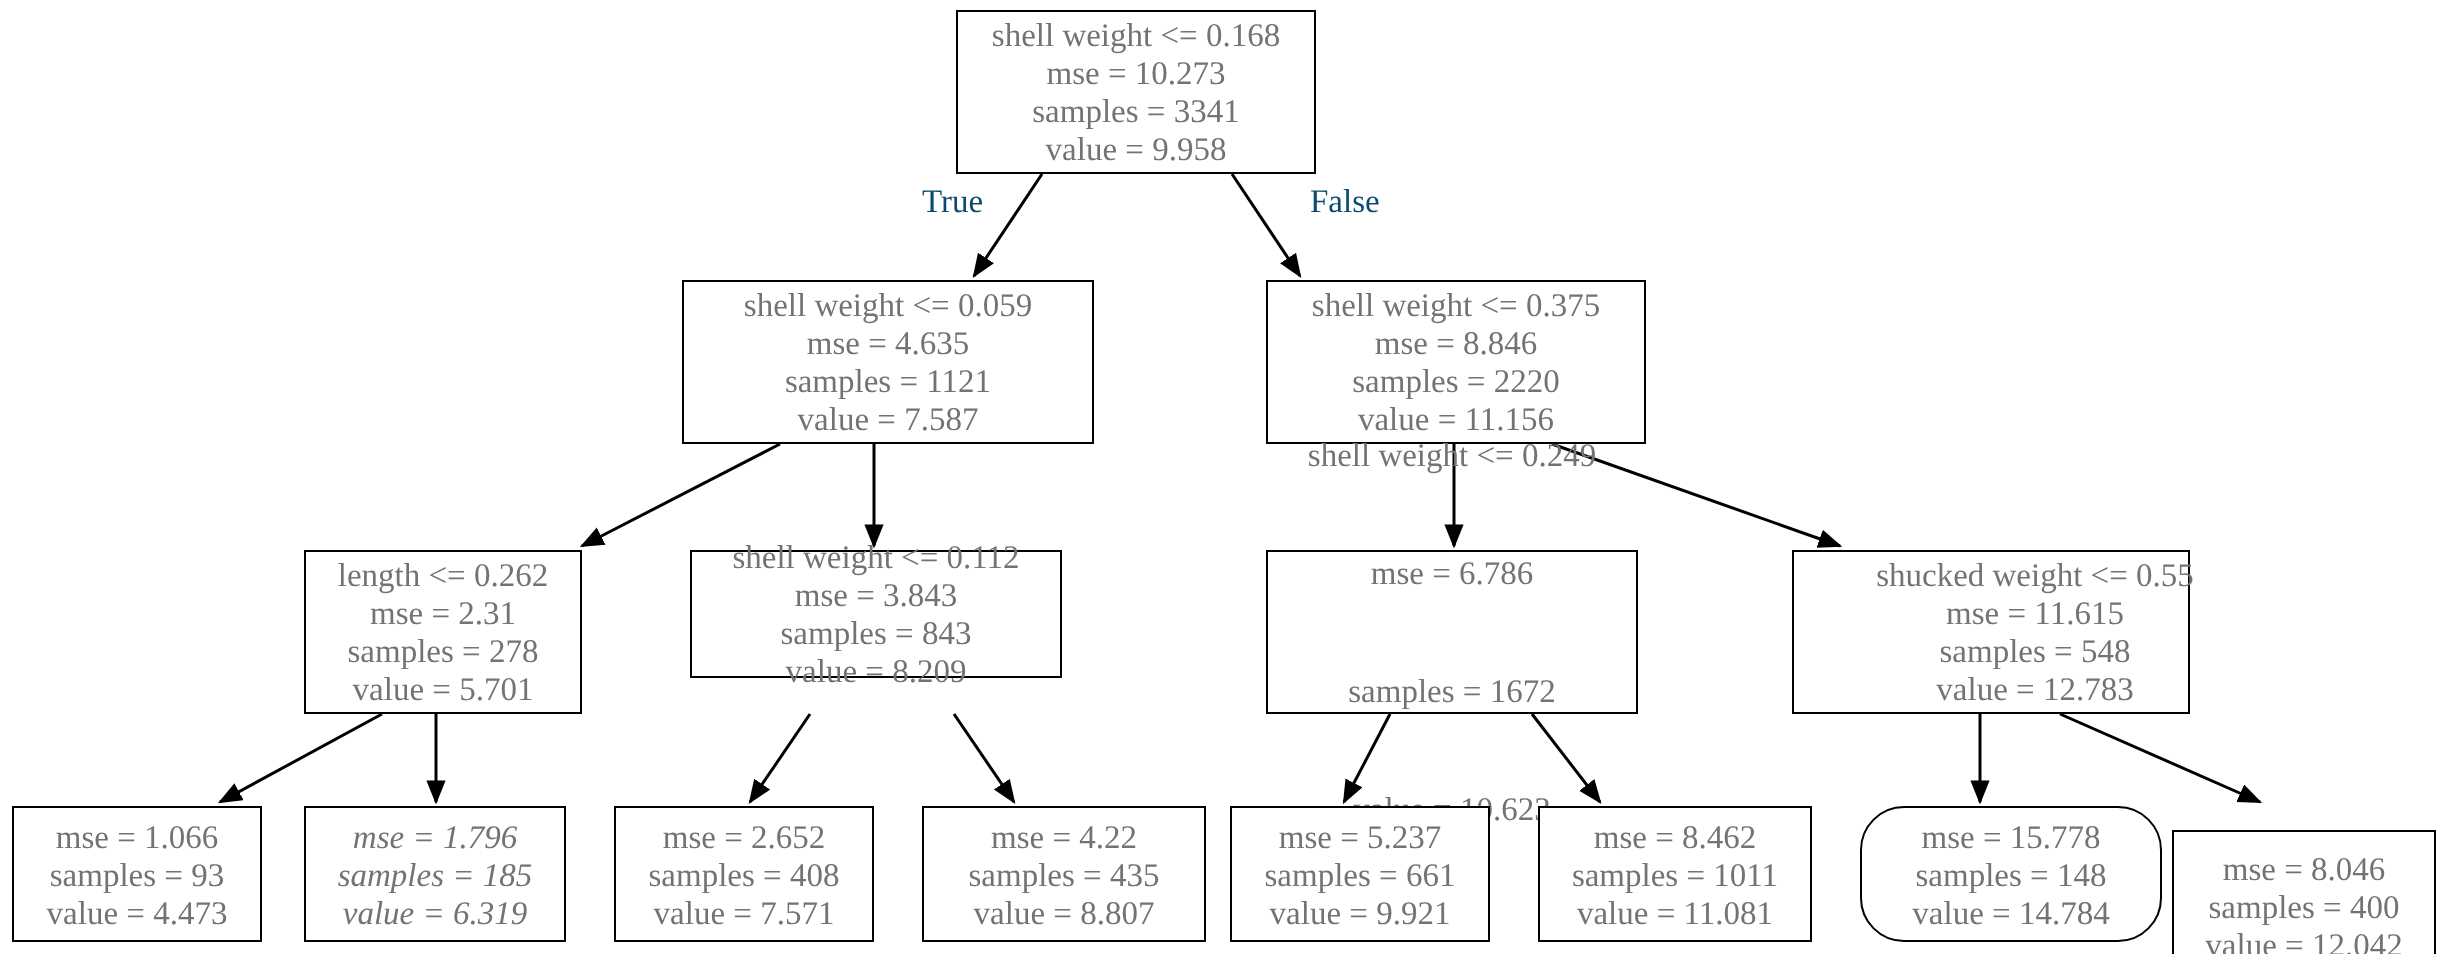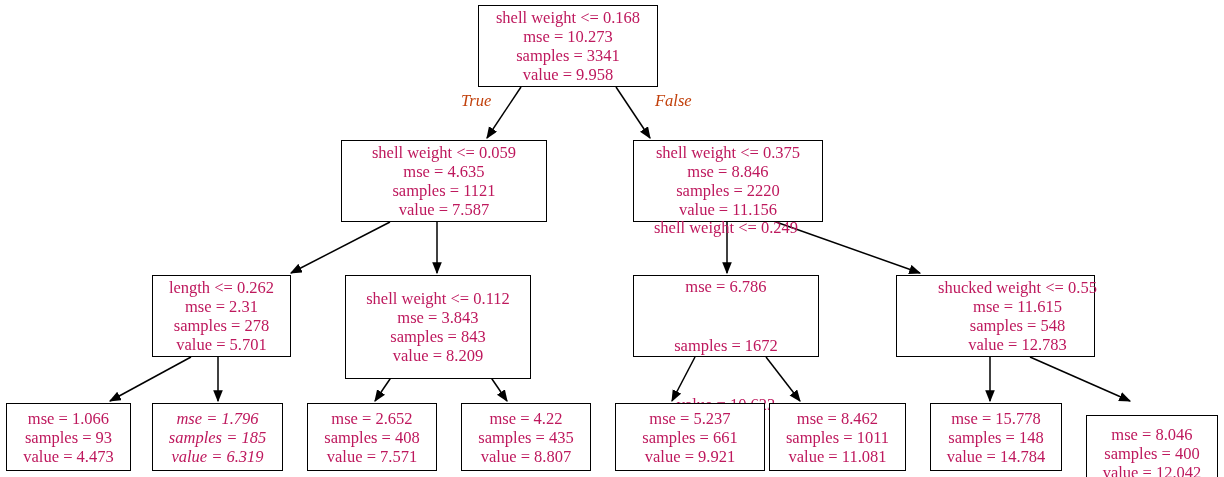--- a/index.html
+++ b/index.html
@@ -31,36 +31,35 @@
   }
   .tree-node {
     position: absolute;
     box-sizing: border-box;
     border: 1.3px solid #000000;
     background: #ffffff;
     display: flex;
     flex-direction: column;
     align-items: center;
     justify-content: center;
-    color: #be185d;
+    color: #737373;
     font-size: 16.5px;
     line-height: 19px;
     white-space: nowrap;
   }
   .node-line {
     display: block;
     text-align: center;
   }
   .edge-label {
     position: absolute;
     font-size: 16.5px;
     line-height: 18px;
-    color: #c2410c;
+    color: #0c4a6e;
     white-space: nowrap;
-    font-style: italic;
   }
 </style>
 </head>
 <body>
 
 <div id="tree-canvas">
   <svg id="edge-layer" viewBox="0 0 1224 477" width="1224" height="477" xmlns="http://www.w3.org/2000/svg">
     <defs>
       <marker id="arrow" markerWidth="9" markerHeight="9" refX="7.2" refY="3.2" orient="auto" markerUnits="strokeWidth">
         <path d="M0,0 L8,3.2 L0,6.4 z" fill="#000000"></path>
@@ -101,21 +100,21 @@
         <span class="node-line">mse = 8.846</span>
         <span class="node-line">samples = 2220</span>
         <span class="node-line">value = 11.156</span>
       </div>
       <div class="tree-node" style="left: 152px; top: 275px; width: 139px; height: 82px;">
         <span class="node-line">length &lt;= 0.262</span>
         <span class="node-line">mse = 2.31</span>
         <span class="node-line">samples = 278</span>
         <span class="node-line">value = 5.701</span>
       </div>
-      <div class="tree-node" style="left: 345px; top: 275px; width: 186px; height: 104px;">
+      <div class="tree-node" style="left: 345px; top: 275px; width: 186px; height: 64px;">
         <span class="node-line">shell weight &lt;= 0.112</span>
         <span class="node-line">mse = 3.843</span>
         <span class="node-line">samples = 843</span>
         <span class="node-line">value = 8.209</span>
       </div>
       <div class="tree-node" style="left: 633px; top: 275px; width: 186px; height: 82px; gap: 40px;">
         <span class="node-line">shell weight &lt;= 0.249</span>
         <span class="node-line">mse = 6.786</span>
         <span class="node-line">samples = 1672</span>
         <span class="node-line">value = 10.623</span>
@@ -134,36 +133,36 @@
       <div class="tree-node" style="left: 152px; top: 403px; width: 131px; height: 68px; font-style: italic;">
         <span class="node-line">mse = 1.796</span>
         <span class="node-line">samples = 185</span>
         <span class="node-line">value = 6.319</span>
       </div>
       <div class="tree-node" style="left: 307px; top: 403px; width: 130px; height: 68px;">
         <span class="node-line">mse = 2.652</span>
         <span class="node-line">samples = 408</span>
         <span class="node-line">value = 7.571</span>
       </div>
-      <div class="tree-node" style="left: 461px; top: 403px; width: 130px; height: 68px;">
+      <div class="tree-node" style="left: 461px; top: 403px; width: 142px; height: 68px;">
         <span class="node-line">mse = 4.22</span>
         <span class="node-line">samples = 435</span>
         <span class="node-line">value = 8.807</span>
       </div>
-      <div class="tree-node" style="left: 615px; top: 403px; width: 150px; height: 68px;">
+      <div class="tree-node" style="left: 615px; top: 403px; width: 130px; height: 68px;">
         <span class="node-line">mse = 5.237</span>
         <span class="node-line">samples = 661</span>
         <span class="node-line">value = 9.921</span>
       </div>
       <div class="tree-node" style="left: 769px; top: 403px; width: 137px; height: 68px;">
         <span class="node-line">mse = 8.462</span>
         <span class="node-line">samples = 1011</span>
         <span class="node-line">value = 11.081</span>
       </div>
-      <div class="tree-node" style="left: 930px; top: 403px; width: 132px; height: 68px;">
+      <div class="tree-node" style="left: 930px; top: 403px; width: 151px; height: 68px; border-radius: 22px;">
         <span class="node-line">mse = 15.778</span>
         <span class="node-line">samples = 148</span>
         <span class="node-line">value = 14.784</span>
       </div>
       <div class="tree-node" style="left: 1086px; top: 415px; width: 132px; height: 68px; justify-content: flex-end;">
         <span class="node-line">mse = 8.046</span>
         <span class="node-line">samples = 400</span>
         <span class="node-line">value = 12.042</span>
       </div>
     </div>

